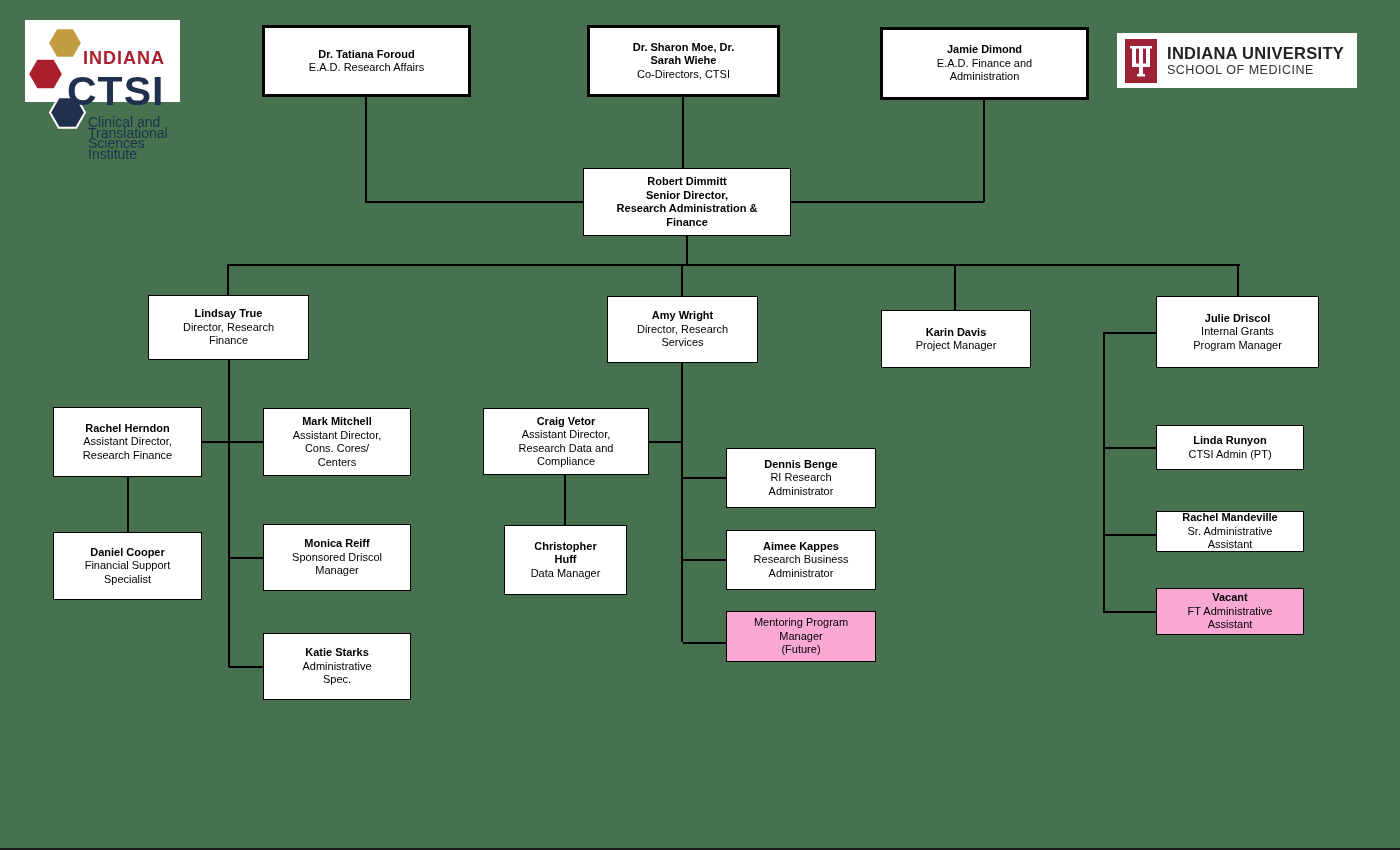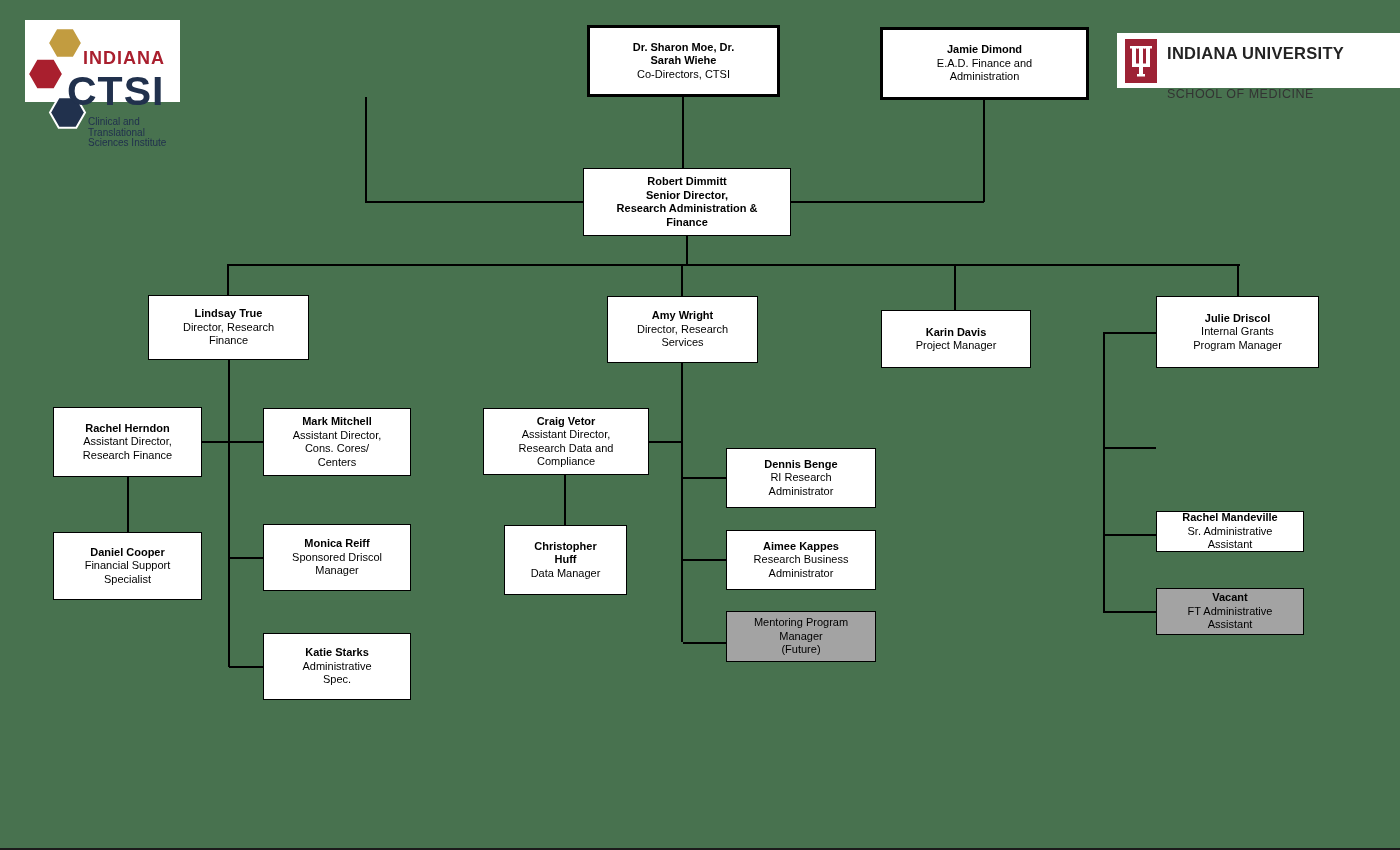--- a/index.html
+++ b/index.html
@@ -4,46 +4,46 @@
 <style>
   html,body{margin:0;padding:0;}
   body{width:1400px;height:850px;overflow:hidden;font-family:"Liberation Sans",sans-serif;}
   #canvas{position:relative;width:1400px;height:850px;background:#48724F;}
 
   
   .node{position:absolute;background:#FFFFFF;border:1.5px solid #000;box-sizing:border-box;
         display:flex;flex-direction:column;justify-content:center;align-items:center;
         text-align:center;padding:2px 4px;}
   .node.exec{border-width:3px;}
-  .node.future{background:#a3a3a3;}
+  .node.future{background:#f9a8d4;}
   .nm{font-size:11px;font-weight:700;color:#000;line-height:13.5px;white-space:pre-line;}
   .tt{font-size:11px;font-weight:400;color:#000;line-height:13.5px;white-space:pre-line;}
   .node.all-bold .tt{font-weight:700;}
 
   
   .hline{position:absolute;height:2px;background:#000;}
   .vline{position:absolute;width:2px;background:#000;}
 
   
   .ctsi-logo{position:absolute;left:25px;top:20px;width:155px;height:82px;background:#FFFFFF;}
   .ctsi-hex{position:absolute;left:0;top:0;}
   .ctsi-brand-top{position:absolute;left:58px;top:29px;font-size:18px;font-weight:700;
         letter-spacing:1px;line-height:18px;}
   .ctsi-brand-main{position:absolute;left:42px;top:52px;font-size:41px;font-weight:700;
         letter-spacing:1px;line-height:38px;}
-  .ctsi-tagline{position:absolute;left:63px;top:97px;font-size:10px;font-weight:400;
+  .ctsi-tagline{position:absolute;left:63px;top:97px;font-size:14px;font-weight:400;
         line-height:10.5px;white-space:pre-line;}
 
   
-  .iusm-logo{position:absolute;left:1117px;top:33px;width:240px;height:55px;background:#FFFFFF;padding-left:43px;}
+  .iusm-logo{position:absolute;left:1117px;top:33px;width:240px;height:55px;background:#FFFFFF;}
   .iusm-trident{position:absolute;left:8px;top:6px;width:32px;height:44px;}
   .iusm-line1{position:absolute;left:50px;top:12px;font-size:16.5px;font-weight:700;
         color:#232323;letter-spacing:0.3px;line-height:17px;}
   .iusm-line2{position:absolute;left:50px;top:31px;font-size:12.5px;font-weight:400;
-        color:#333;letter-spacing:0.5px;line-height:13px;margin-top:24px;}
+        color:#333;letter-spacing:0.5px;line-height:13px;}
 
   .bottom-edge{position:absolute;left:0;bottom:0;width:1400px;height:2px;background:#1c1c1c;}
 </style>
 </head>
 <body>
 
 <div id="canvas">
 
   <div class="ctsi-logo">
     <svg class="ctsi-hex" width="155" height="113" viewBox="0 0 155 113">
@@ -96,20 +96,24 @@
   <div class="vline" style="left:564px;top:475px;height:50px"></div>
   <div class="hline" style="left:683px;top:477px;width:43px"></div>
   <div class="hline" style="left:683px;top:559px;width:43px"></div>
   <div class="hline" style="left:683px;top:642px;width:43px"></div>
   <div class="hline" style="left:1103px;top:332px;width:53px"></div>
   <div class="vline" style="left:1103px;top:332px;height:281px"></div>
   <div class="hline" style="left:1103px;top:447px;width:53px"></div>
   <div class="hline" style="left:1103px;top:534px;width:53px"></div>
   <div class="hline" style="left:1103px;top:611px;width:53px"></div>
 
+  <div class="node exec" style="left:262px;top:25px;width:209px;height:72px">
+    <div class="nm">Dr. Tatiana Foroud</div>
+    <div class="tt">E.A.D. Research Affairs</div>
+  </div>
 
   <div class="node exec" style="left:587px;top:25px;width:193px;height:72px">
     <div class="nm">Dr. Sharon Moe, Dr.
 Sarah Wiehe</div>
     <div class="tt">Co-Directors, CTSI</div>
   </div>
 
   <div class="node exec" style="left:880px;top:27px;width:209px;height:73px">
     <div class="nm">Jamie Dimond</div>
     <div class="tt">E.A.D. Finance and
@@ -201,20 +205,24 @@
     <div class="tt">Research Business
 Administrator</div>
   </div>
 
   <div class="node future" style="left:726px;top:611px;width:150px;height:51px">
     <div class="tt">Mentoring Program
 Manager
 (Future)</div>
   </div>
 
+  <div class="node" style="left:1156px;top:425px;width:148px;height:45px">
+    <div class="nm">Linda Runyon</div>
+    <div class="tt">CTSI Admin (PT)</div>
+  </div>
 
   <div class="node" style="left:1156px;top:511px;width:148px;height:41px">
     <div class="nm">Rachel Mandeville</div>
     <div class="tt">Sr. Administrative
 Assistant</div>
   </div>
 
   <div class="node future" style="left:1156px;top:588px;width:148px;height:47px">
     <div class="nm">Vacant</div>
     <div class="tt">FT Administrative

